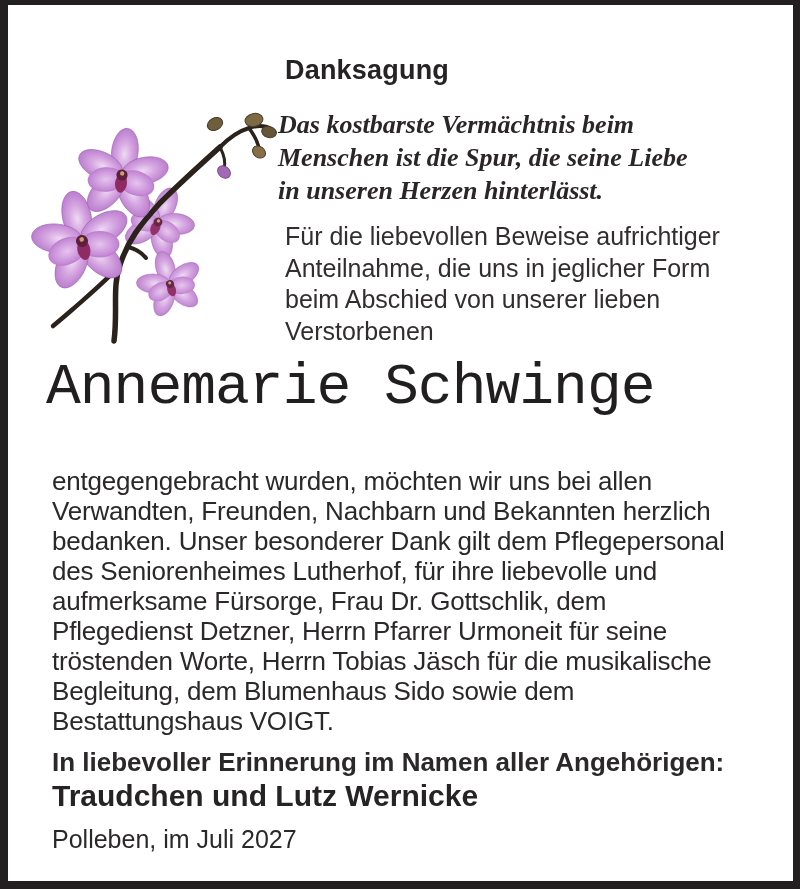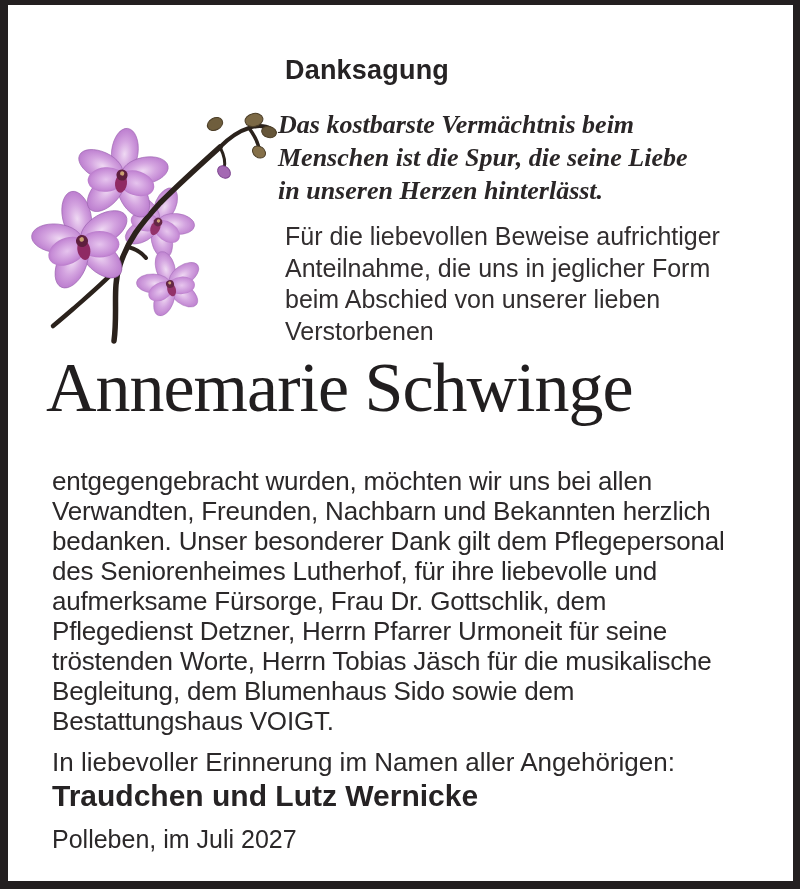--- a/index.html
+++ b/index.html
@@ -60,22 +60,22 @@
     font-size: 25px;
     line-height: 31.5px;
     color: #322e2f;
     white-space: nowrap;
   }
 
   .name {
     position: absolute;
     left: 38px;
     top: 342px;
-    font-family: Liberation Serif, serif;
-    font-size: 70px;
+    font-family: Liberation Mono, monospace;
+    font-size: 58px;
     line-height: 82px;
     letter-spacing: -1px;
     color: #211e1f;
     white-space: nowrap;
   }
 
   .bodytext {
     position: absolute;
     left: 44px;
     top: 461px;
@@ -87,20 +87,21 @@
   }
 
   .closing {
     position: absolute;
     left: 44px;
     top: 742px;
     font-size: 26px;
     line-height: 30px;
     color: #2b2829;
     white-space: nowrap;
+    font-weight: bold;
   }
   .mourners {
     position: absolute;
     left: 44px;
     top: 774px;
     font-size: 30px;
     font-weight: bold;
     color: #262324;
     white-space: nowrap;
   }

